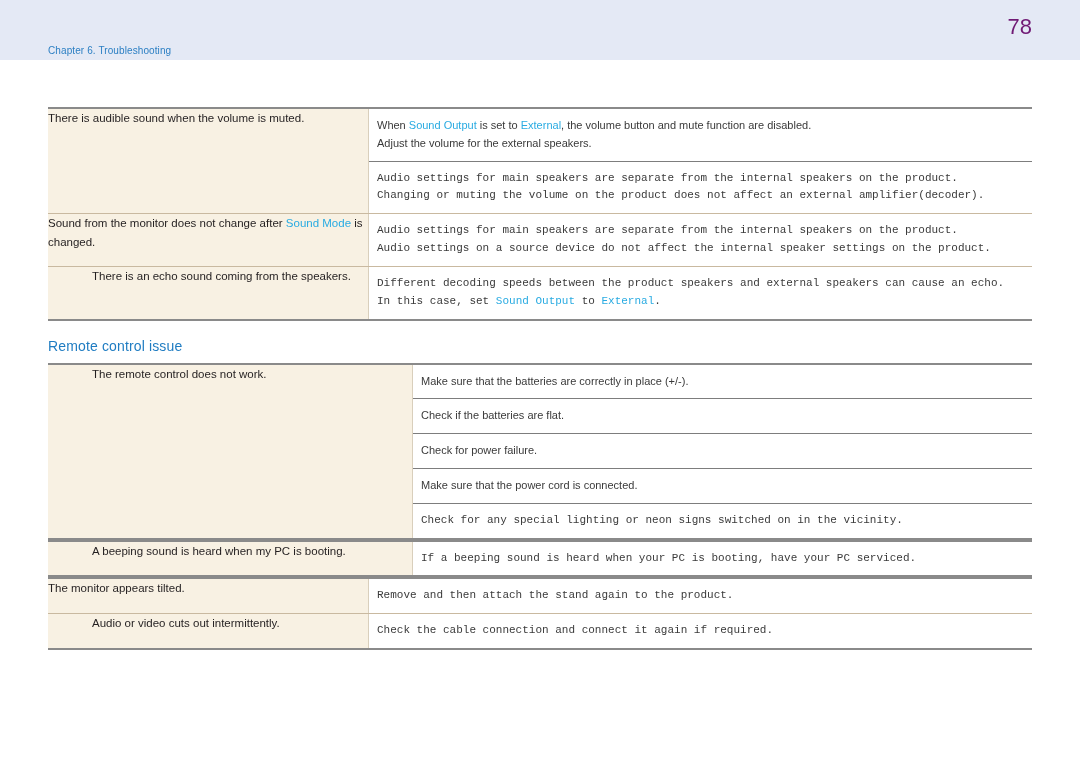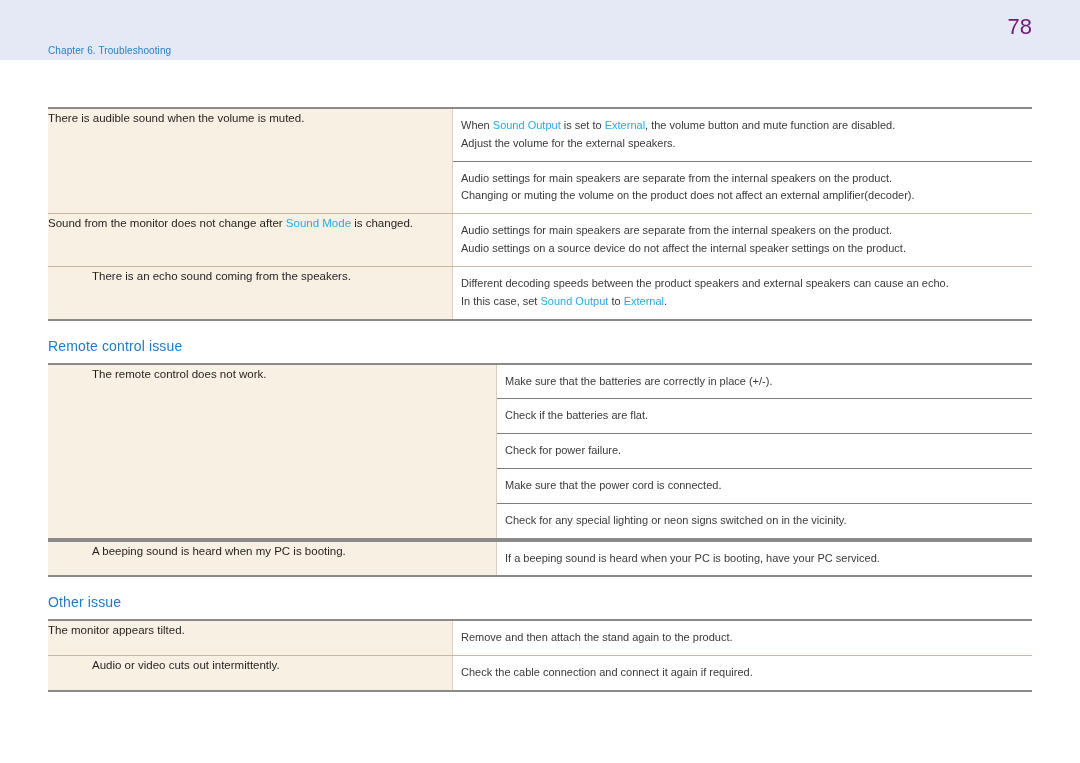--- a/index.html
+++ b/index.html
@@ -66,21 +66,21 @@
     width: 984px;
     table-layout: fixed;
     border-top: 2px solid #8a8a8a;
     border-bottom: 2px solid #8a8a8a;
   }
   table.issue-table td {
     vertical-align: top;
     padding: 0;
   }
   td.symptom-cell {
-    width: 404px;
+    width: 320px;
     background: #f8f1e3;
     border-right: 1px solid #d9cfbc;
     border-bottom: 1px solid #c9b9a0;
     padding: 8px 10px 8px 10px;
     font-size: 11.5px;
     line-height: 1.62;
     color: #231f20;
   }
   tr.last-row td.symptom-cell { border-bottom: none; padding-left: 44px; }
 
@@ -90,21 +90,21 @@
   }
   tr.last-row td.solution-cell { border-bottom: none; }
 
   .solution-group {
     border-bottom: 1px solid #7d7d7d;
     padding: 8px 10px 8px 8px;
     font-size: 11px;
     line-height: 1.62;
     color: #3a3a3a;
   }
-  .solution-group:last-child { border-bottom: none; }
+  .solution-group:last-child { border-bottom: none; font-family: Liberation Mono, monospace; }
   .solution-line { display: block; }
 
   .hl { color: #29abe2; }
 </style>
 </head>
 <body>
 
 <div class="page-header">
   <div class="chapter-label">Chapter 6. Troubleshooting</div>
   <div class="page-number">78</div>
@@ -178,21 +178,20 @@
           <tr class="last-row">
             <td class="symptom-cell"><span class="">A beeping sound is heard when my PC is booting.</span></td>
             <td class="solution-cell">
               <div class="solution-group">
                 <span class="solution-line"><span class="">If a beeping sound is heard when your PC is booting, have your PC serviced.</span></span>
               </div>
             </td>
           </tr>
         </tbody>
       </table>
-      <h2 class="section-heading">Other issue</h2>
       <table class="issue-table">
         <tbody>
           <tr>
             <td class="symptom-cell"><span class="">The monitor appears tilted.</span></td>
             <td class="solution-cell">
               <div class="solution-group">
                 <span class="solution-line"><span class="">Remove and then attach the stand again to the product.</span></span>
               </div>
             </td>
           </tr>

